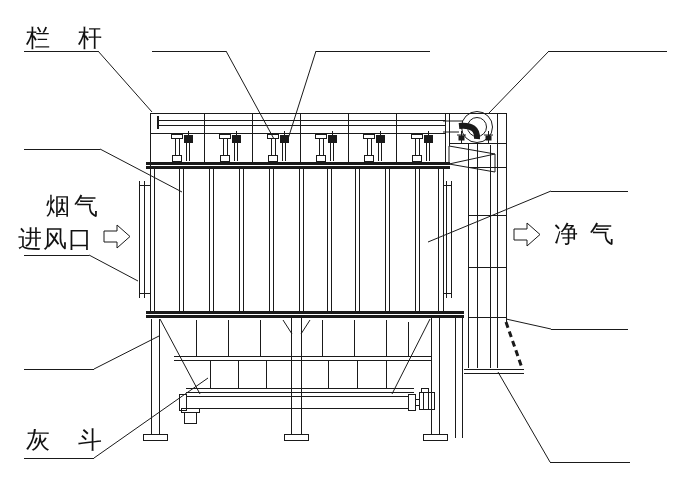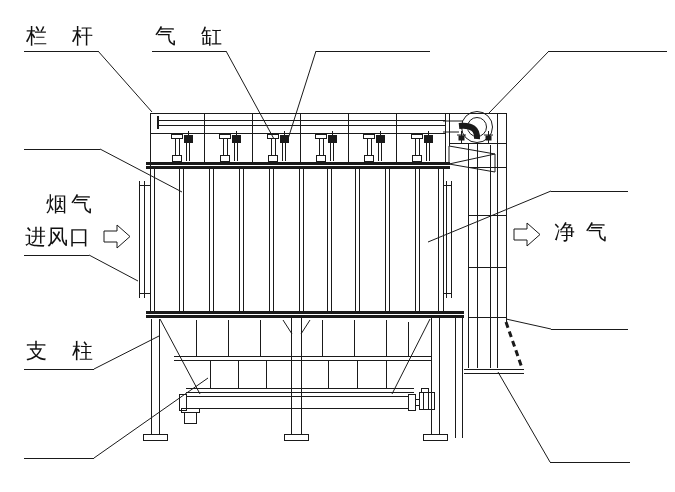--- a/index.html
+++ b/index.html
@@ -2,21 +2,21 @@
 <html><head>
 <meta charset="utf-8">
 <style>
   html,body{margin:0;padding:0;background:#fff;}
   .stage{
     position:relative;width:675px;height:492px;background:#ffffff;overflow:hidden;
     font-family:"DejaVu Serif","DejaVu Sans",serif;color:#111;
   }
   .stage svg{position:absolute;left:0;top:0;}
   .lbl{
-    position:absolute;font-size:21px;line-height:1.1;white-space:nowrap;
+    position:absolute;font-size:24px;line-height:1.1;white-space:nowrap;
     letter-spacing:2px;color:#111;text-align:center;
   }
   .ls1{letter-spacing:1px}
   .ls4{letter-spacing:4px}
   .ls7{letter-spacing:7px}
 </style>
 </head>
 <body>
 
 <div class="stage">
@@ -234,19 +234,18 @@
       <line x1="24" y1="458" x2="94" y2="458"></line>
       <line x1="550" y1="462" x2="630" y2="462"></line>
     </g>
 
     <path fill="#fff" d="M104,231 L117,231 L117,225 L130,236.5 L117,248 L117,242 L104,242 Z"></path>
     <path fill="#fff" d="M514,229 L527,229 L527,223 L540,234.5 L527,246 L527,240 L514,240 Z"></path>
   </g>
 </svg>
 
   <div class="lbl" style="left:26px;top:25px">栏　杆</div>
-  <div class="lbl" style="left:155px;top:25px">气　缸</div>
   <div class="lbl ls4" style="left:46px;top:193px">烟气</div>
-  <div class="lbl ls1" style="left:25px;top:226px">进风口</div>
+  <div class="lbl ls1" style="left:18px;top:226px">进风口</div>
   <div class="lbl" style="left:554px;top:221px">净 气</div>
-  <div class="lbl" style="left:26px;top:340px">支　柱</div>
+  <div class="lbl" style="left:26px;top:427px">灰　斗</div>
 
 </div>
 
 </body></html>

